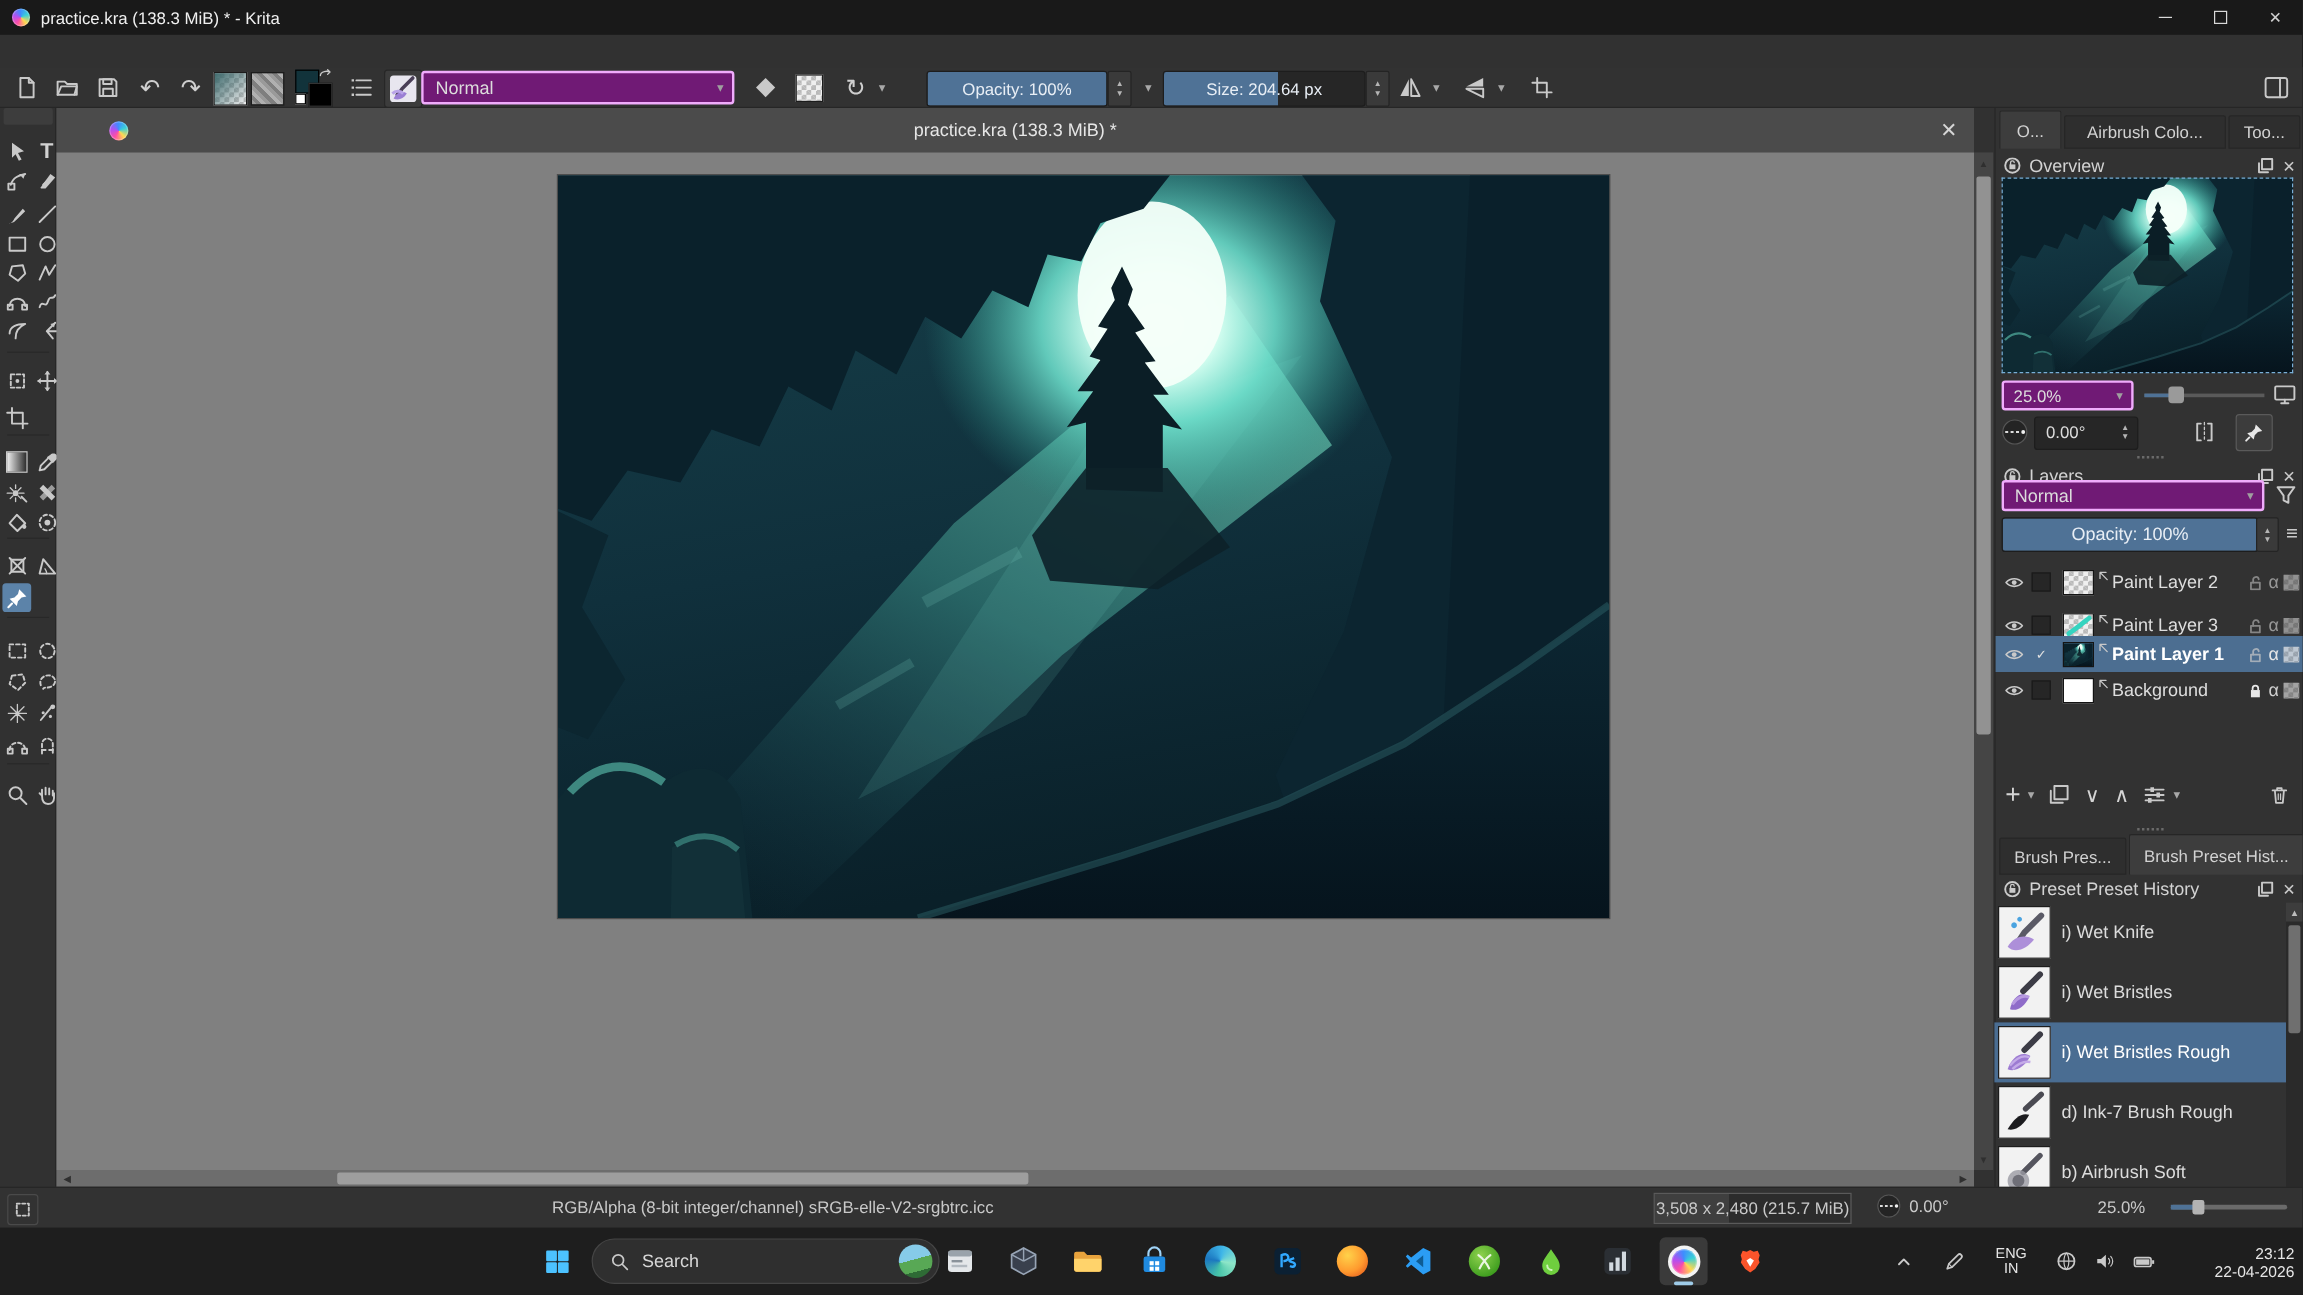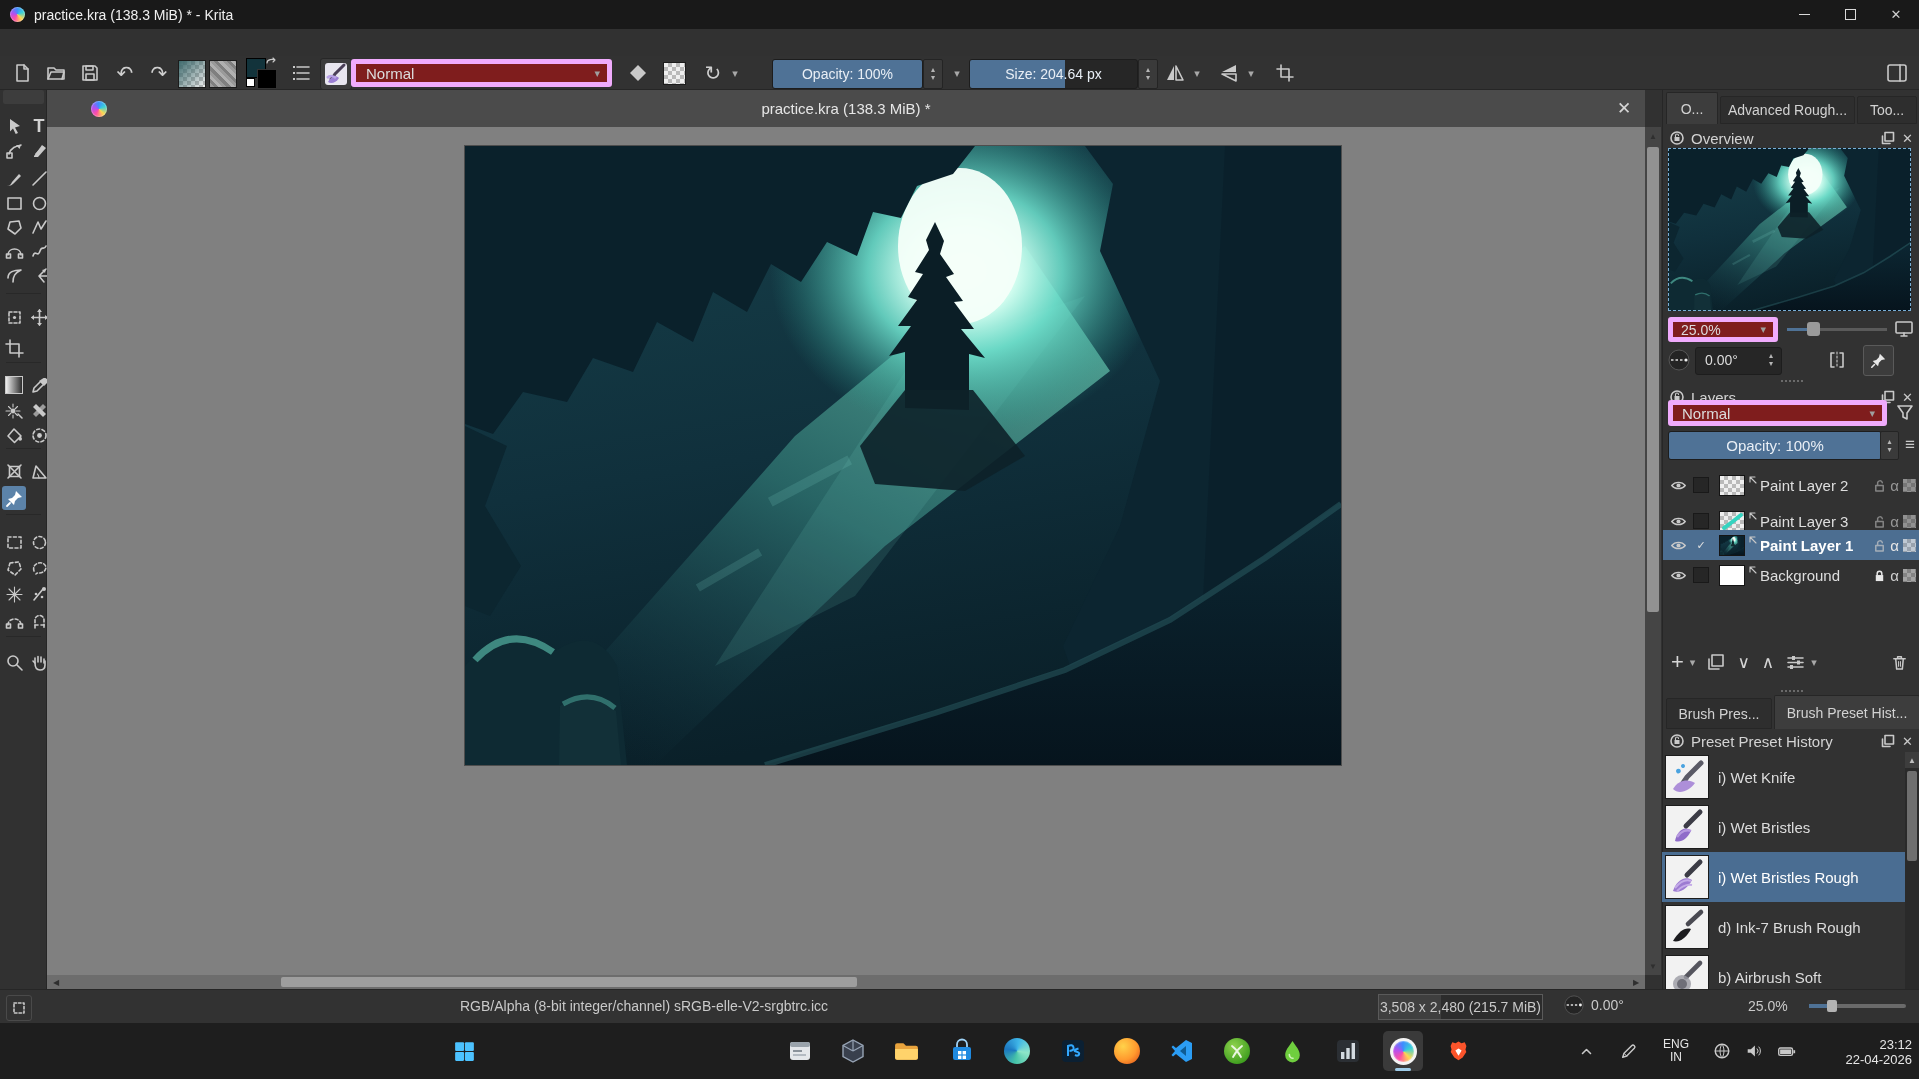--- a/index.html
+++ b/index.html
@@ -18,21 +18,21 @@
   
   #menubar{left:0;top:29px;width:1919px;height:27px;background:#2b2b2b;display:flex;align-items:center;padding-left:6px;box-sizing:border-box;}
   .mi{padding:0 10px;height:27px;display:flex;align-items:center;color:#e2e2e2;}
   .mn{text-decoration:underline;}
   
   #toolbar{left:0;top:56px;width:1919px;height:34px;background:#323232;border-bottom:1px solid #262626;box-sizing:border-box;}
   .tbtn{width:26px;height:26px;}
   .well{background:#262626;border:1px solid #1d1d1d;border-radius:3px;overflow:hidden;}
   .wellfill{position:absolute;left:0;top:0;bottom:0;background:#4f7296;}
   .welltext{position:absolute;inset:0;display:flex;align-items:center;justify-content:center;color:#e8eef5;font-size:14px;}
-  .combo{background:#7f1d1d;border:5px solid #f0abfc;border-radius:3px;color:#dcdcdc;display:flex;align-items:center;box-sizing:border-box;}
+  .combo{background:#701a75;border:2px solid #f0abfc;border-radius:3px;color:#dcdcdc;display:flex;align-items:center;box-sizing:border-box;}
   .combo .arrow{margin-left:auto;color:#9f9f9f;font-size:11px;padding-right:7px;}
   .spin{background:#3a3a3a;border:1px solid #242424;border-radius:2px;display:flex;flex-direction:column;align-items:center;justify-content:center;color:#b5b5b5;font-size:8px;line-height:8px;}
   .dd{color:#a8a8a8;font-size:11px;}
   
   #toolbox{left:0;top:90px;width:47px;height:899px;background:#313131;border-right:1px solid #262626;box-sizing:border-box;}
   .tool{width:24px;height:24px;border-radius:3px;}
   .tool.sel{background:#5c83a9;}
   .tsep{left:6px;width:35px;height:1px;background:#282828;}
   
   #subbar{left:47px;top:90px;width:1598px;height:37px;background:#4b4b4b;}
@@ -582,21 +582,21 @@
         <span>▶</span>
       </div>
   </div>
 
   <div id="rdock" class="abs">
 
     <div class="abs tab on" style="left:3px;top:2px;width:52px;height:32px">
         <span>O...</span>
       </div>
     <div class="abs tab" style="left:57px;top:6px;width:135px;height:28px">
-        <span>Advanced Rough...</span>
+        <span>Airbrush Colo...</span>
       </div>
     <div class="abs tab" style="left:194px;top:6px;width:60px;height:28px">
         <span>Too...</span>
       </div>
 
     <div class="abs dhead" style="left:7px;top:38px;width:243px;height:20px">
       <svg class="sw" width="14" height="14" viewBox="0 0 14 14">
           <circle cx="7" cy="7" r="6"></circle>
           <rect class="fw" x="4.5" y="6" width="5" height="4"></rect>
           <path class="nw" d="M5.5 6 V4.5 a1.5 1.5 0 0 1 3 0"></path>
@@ -918,20 +918,28 @@
     <div class="abs tbicon ctr" style="left:444px;top:8px">
       <svg width="25" height="25" viewBox="0 0 24 24">
           <g fill="#4cc2ff">
             <rect x="3" y="3" width="8.6" height="8.6" rx="1"></rect>
             <rect x="12.4" y="3" width="8.6" height="8.6" rx="1"></rect>
             <rect x="3" y="12.4" width="8.6" height="8.6" rx="1"></rect>
             <rect x="12.4" y="12.4" width="8.6" height="8.6" rx="1"></rect>
           </g>
         </svg>
     </div>
+    <div class="abs row" style="left:493px;top:9px;width:290px;height:38px;background:#2f2f2f;border:1px solid #454545;border-radius:19px;box-sizing:border-box;padding:0 5px 0 14px">
+      <svg class="sw" width="17" height="17" viewBox="0 0 19 19">
+          <circle cx="8" cy="8" r="5"></circle>
+          <path d="M12 12 L16.5 16.5"></path>
+        </svg>
+      <span style="margin-left:10px;color:#d8d8d8">Search</span>
+      <div style="margin-left:auto;width:28px;height:28px;border-radius:14px;background:linear-gradient(165deg,#86cbe8 0 45%,#58a855 45% 75%,#2e6b35 75%);overflow:hidden"></div>
+    </div>
     <div class="abs tbicon ctr" style="left:780px;top:8px">
         <svg width="26" height="26" viewBox="0 0 26 26">
           <rect x="3" y="4" width="20" height="18" rx="3" fill="#e4e7ea"></rect>
           <rect x="3" y="4" width="20" height="5" rx="2" fill="#9aa3ab"></rect>
           <rect x="6" y="12" width="9" height="2" fill="#8a929a"></rect>
           <rect x="6" y="16" width="13" height="2" fill="#b3bac1"></rect>
         </svg>
       </div>
     <div class="abs tbicon ctr" style="left:833px;top:8px">
         <svg width="26" height="26" viewBox="0 0 26 26">

